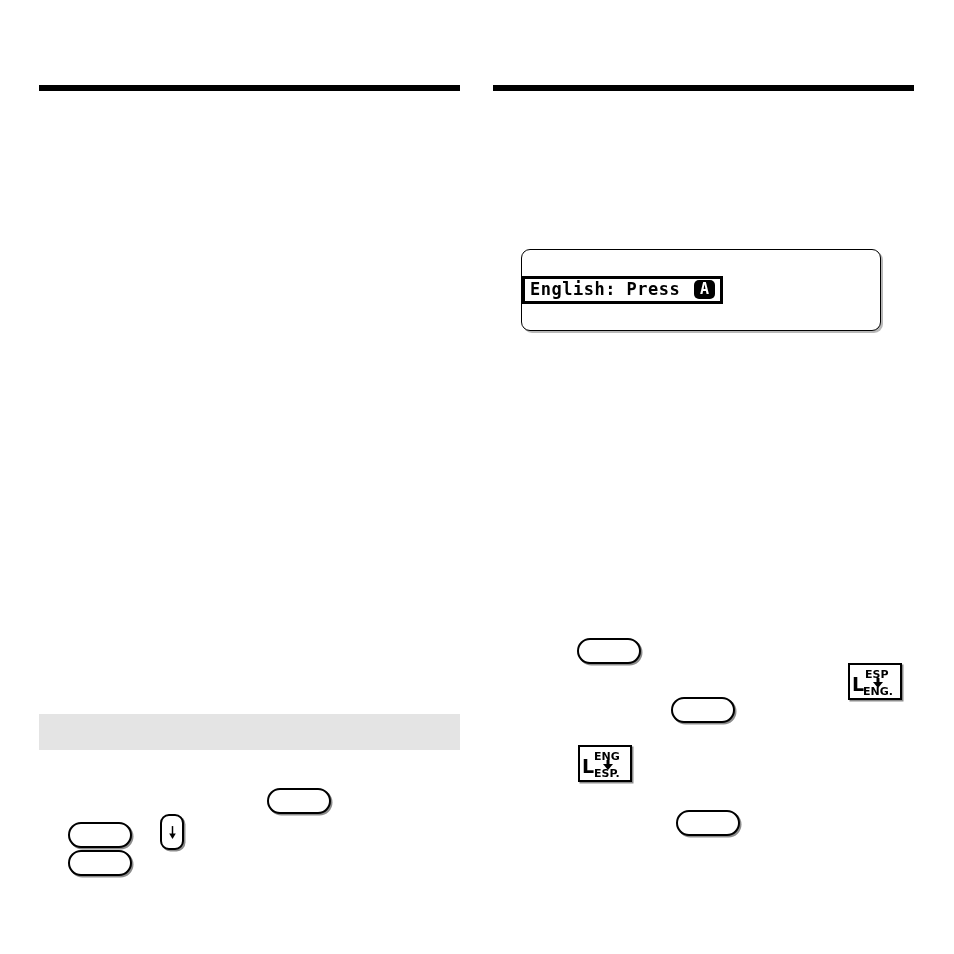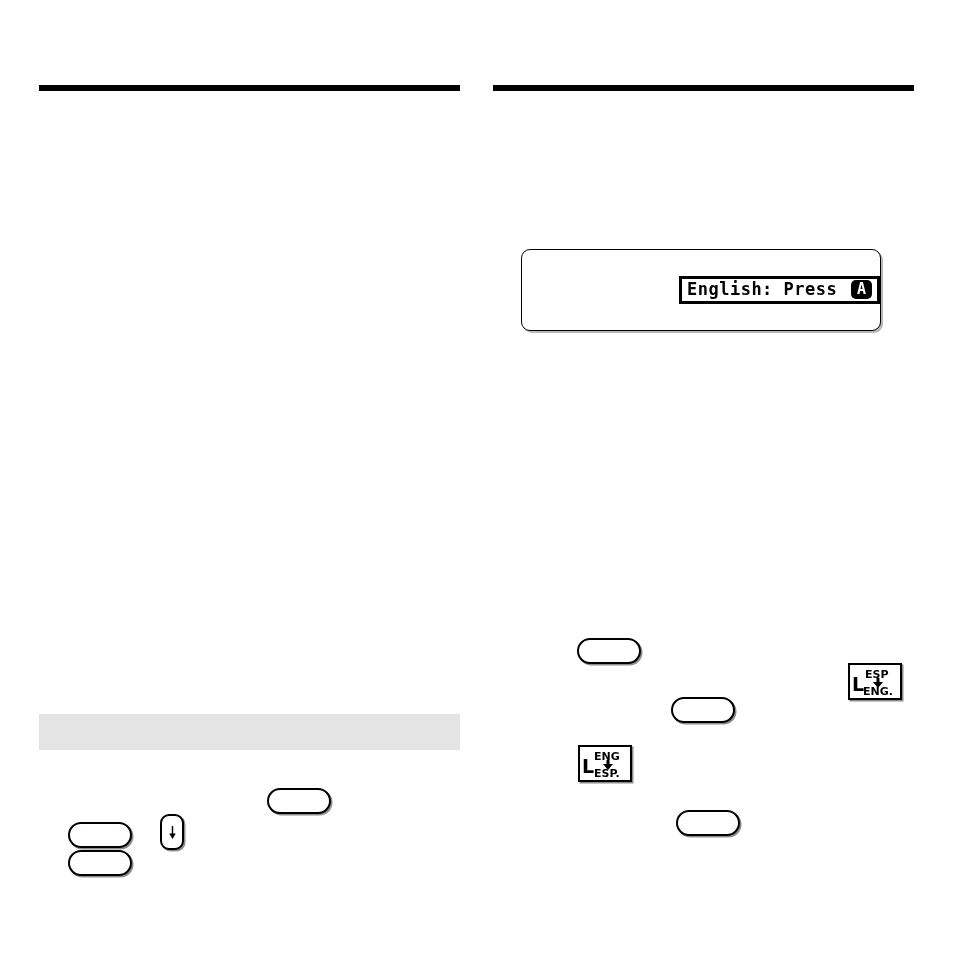--- a/index.html
+++ b/index.html
@@ -47,21 +47,21 @@
     left: 521px;
     top: 249px;
     width: 358px;
     height: 80px;
     border: 1.6px solid #000000;
     border-radius: 9px;
     background: #ffffff;
     box-shadow: 2px 2px 0 rgba(0,0,0,0.28);
     display: flex;
     align-items: center;
-    justify-content: flex-end;
+    justify-content: flex-start;
   }
   .lcd-screen {
     border: 3px solid #000000;
     background: #ffffff;
     padding: 1px 5px 2px 5px;
     display: flex;
     align-items: center;
     gap: 0px;
     line-height: 1;
   }

